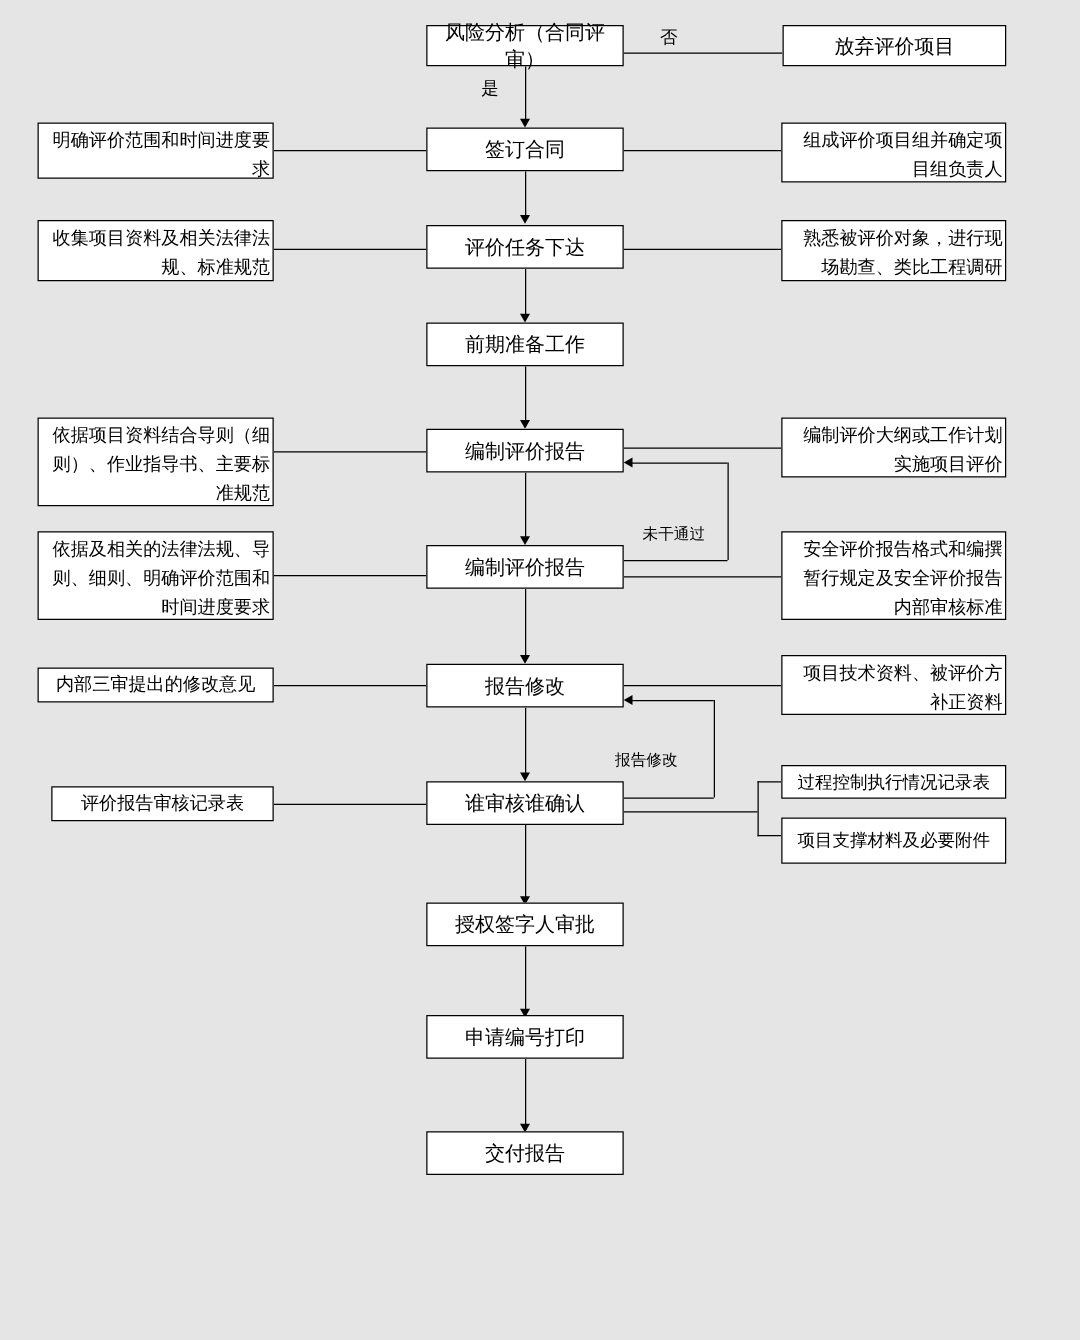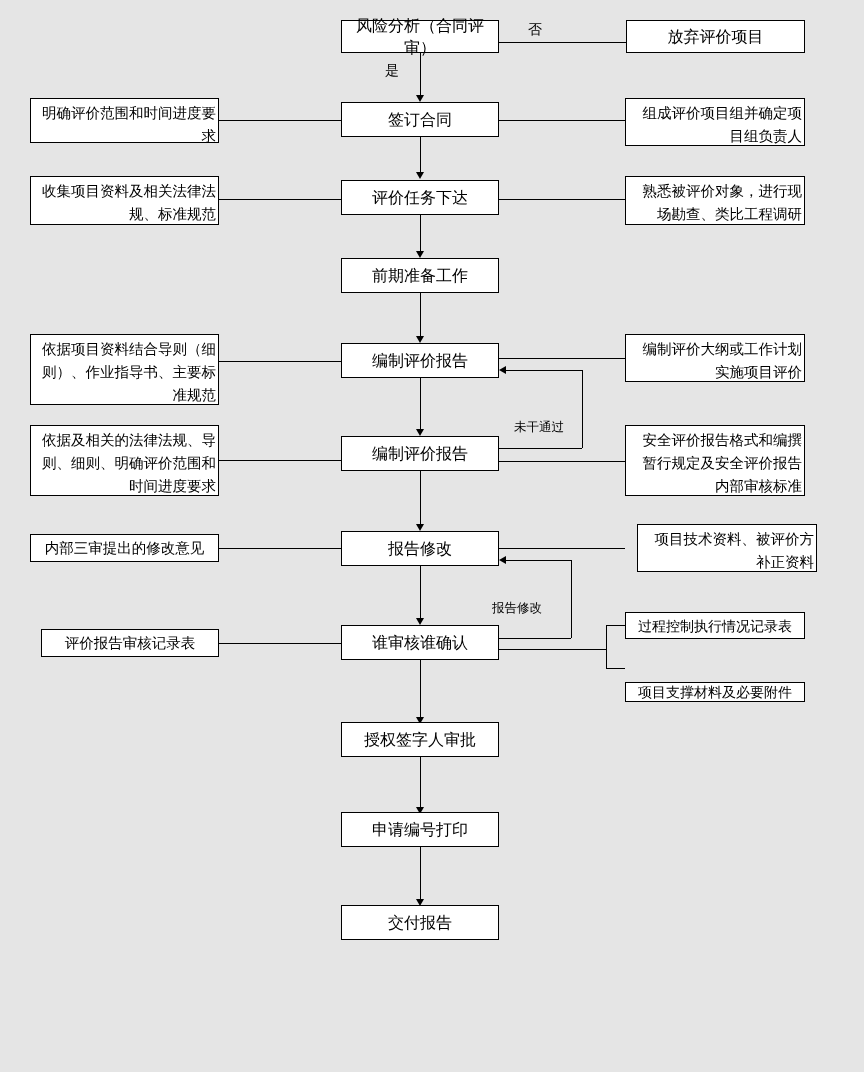--- a/index.html
+++ b/index.html
@@ -149,39 +149,39 @@
   <div class="ln h" style="left:499px; top:461px; width:126px;"></div>
 
   <div class="ln v" style="left:420px; top:471px; height:58px;"></div>
   <div class="arrow-down" style="left:416px; top:524px;"></div>
 
   <div class="node center" style="left:341px; top:531px; width:158px; height:35px;">报告修改</div>
 
   <div class="node one-line" style="left:30px; top:534px; width:189px; height:28px; font-size:14.5px;">内部三审提出的修改意见</div>
   <div class="ln h" style="left:219px; top:548px; width:122px;"></div>
 
-  <div class="node side" style="left:625px; top:524px; width:180px; height:48px;margin-left:12px;">项目技术资料、被评价方补正资料</div>
+  <div class="node side" style="left:625px; top:524px; width:180px; height:48px;">项目技术资料、被评价方补正资料</div>
   <div class="ln h" style="left:499px; top:548px; width:126px;"></div>
 
   <div class="ln h" style="left:503px; top:560px; width:68px;"></div>
   <div class="ln v" style="left:571px; top:560px; height:78px;"></div>
   <div class="ln h" style="left:499px; top:638px; width:72px;"></div>
   <div class="arrow-left" style="left:499px; top:556px;"></div>
   <div class="edge-label" style="left:492px; top:600px;">报告修改</div>
 
   <div class="ln v" style="left:420px; top:566px; height:56px;"></div>
   <div class="arrow-down" style="left:416px; top:618px;"></div>
 
   <div class="node center" style="left:341px; top:625px; width:158px; height:35px;">谁审核谁确认</div>
 
   <div class="node one-line" style="left:41px; top:629px; width:178px; height:28px; font-size:14.5px;">评价报告审核记录表</div>
   <div class="ln h" style="left:219px; top:643px; width:122px;"></div>
 
   <div class="node one-line" style="left:625px; top:612px; width:180px; height:27px; font-size:14px;">过程控制执行情况记录表</div>
-  <div class="node one-line" style="left:625px; top:654px; width:180px; height:20px; font-size:14px;margin-top:28px;">项目支撑材料及必要附件</div>
+  <div class="node one-line" style="left:625px; top:654px; width:180px; height:37px; font-size:14px;">项目支撑材料及必要附件</div>
 
   <div class="ln h" style="left:499px; top:649px; width:107px;"></div>
   <div class="ln v" style="left:606px; top:625px; height:44px;"></div>
   <div class="ln h" style="left:606px; top:625px; width:19px;"></div>
   <div class="ln h" style="left:606px; top:668px; width:19px;"></div>
 
   <div class="ln v" style="left:420px; top:660px; height:62px;"></div>
   <div class="arrow-down" style="left:416px; top:717px;"></div>
 
   <div class="node center" style="left:341px; top:722px; width:158px; height:35px;">授权签字人审批</div>

